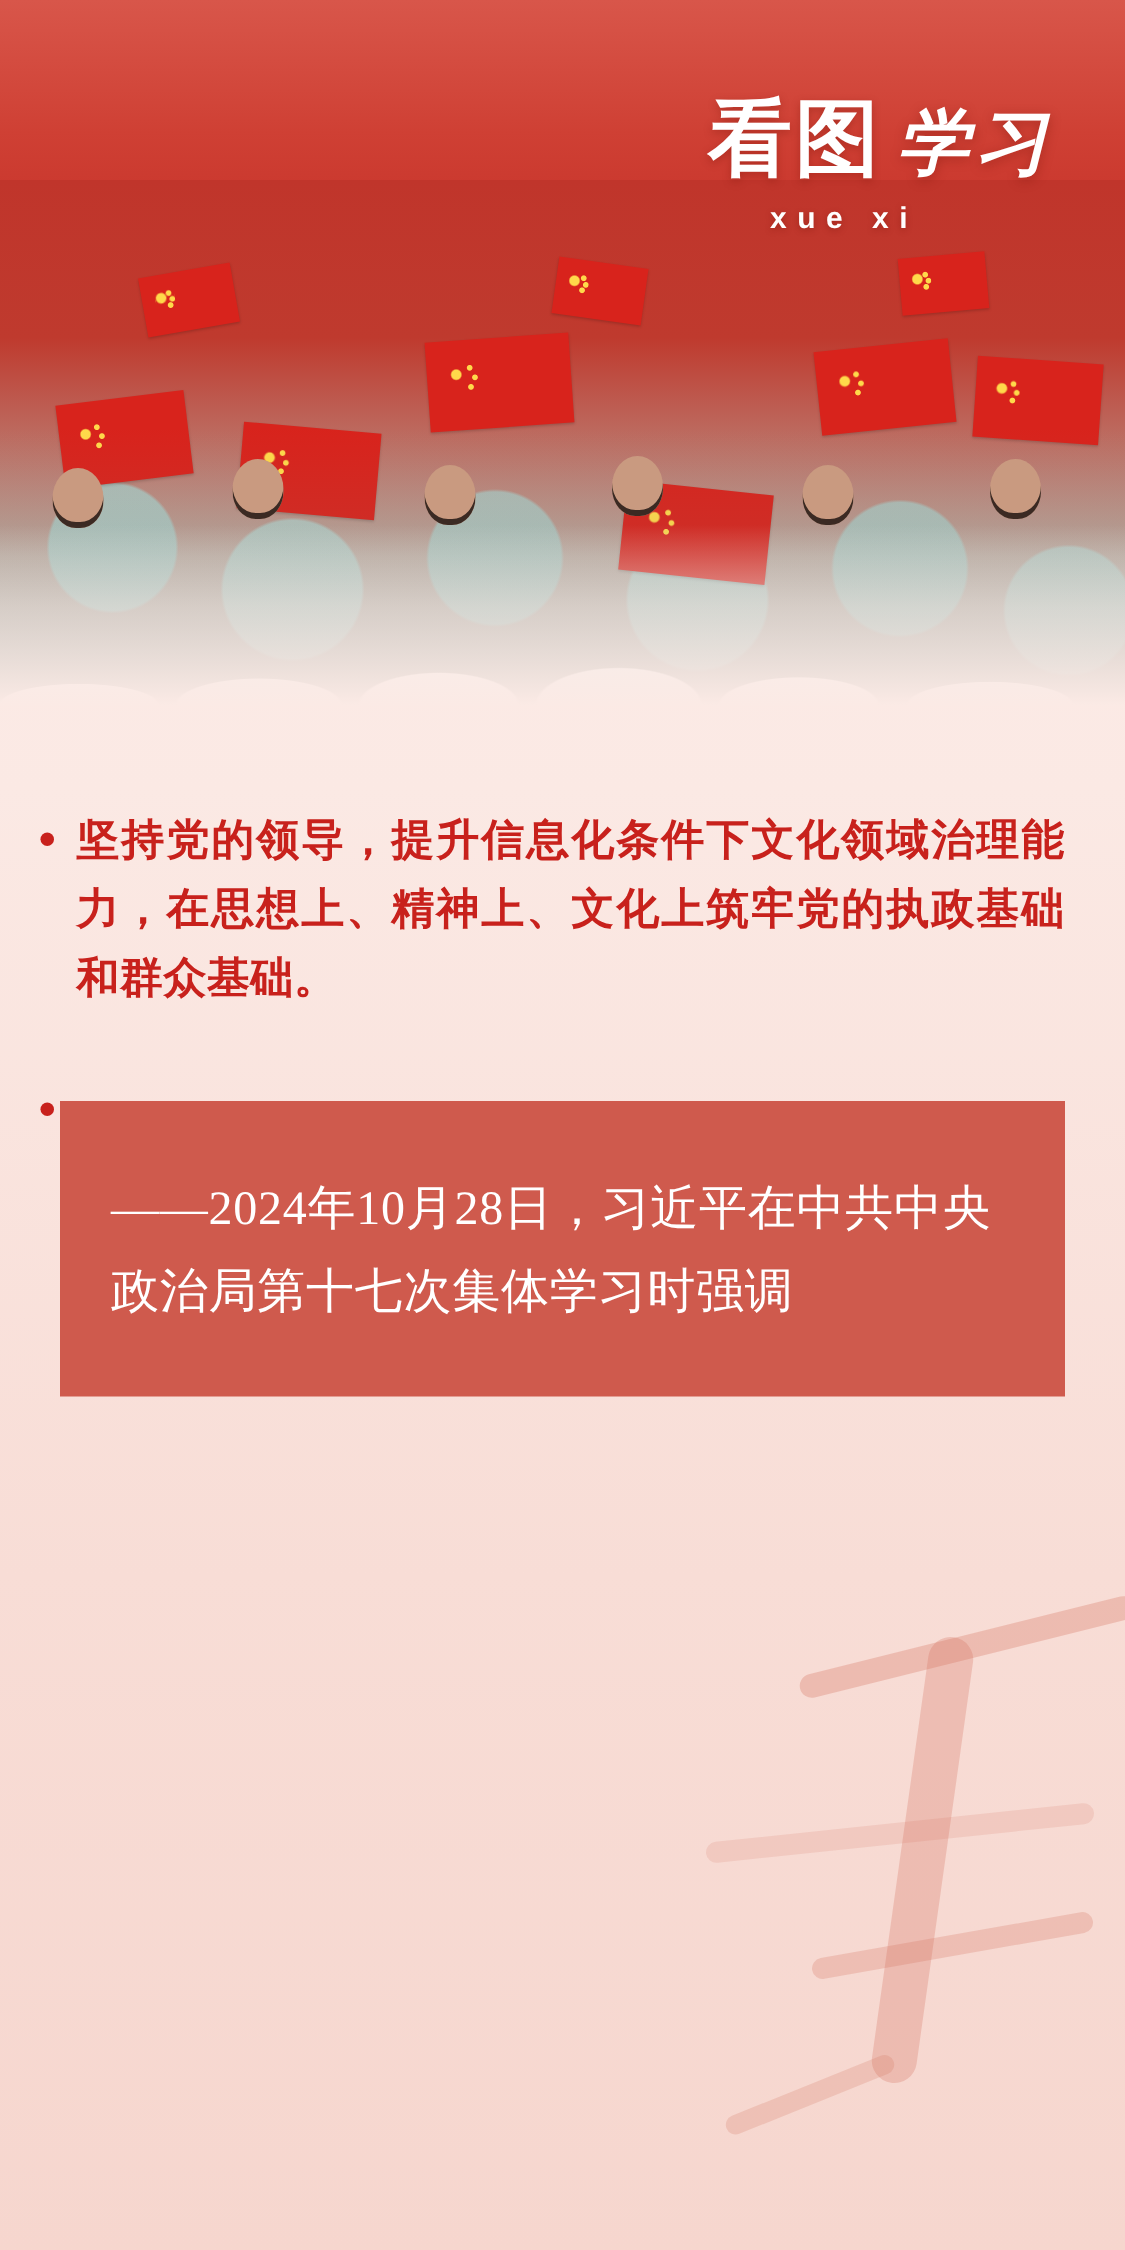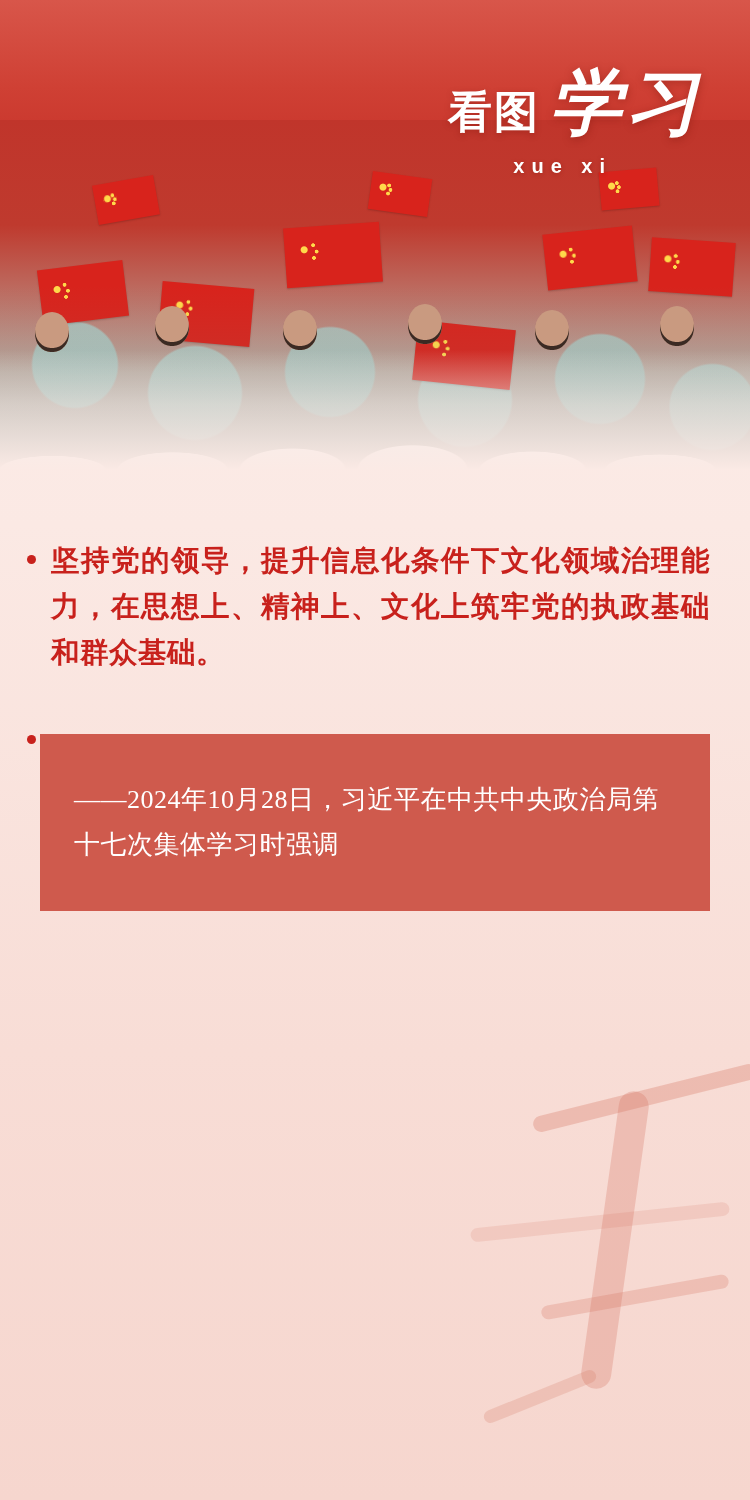--- a/index.html
+++ b/index.html
@@ -137,27 +137,27 @@
     color: #ffffff;
     z-index: 5;
   }
   .logo-row {
     display: flex;
     align-items: baseline;
     justify-content: flex-end;
     gap: 10px;
   }
   .logo-kan {
-    font-size: 44px;
+    font-size: 56px;
     font-weight: 700;
     letter-spacing: 2px;
     text-shadow: 0 2px 6px rgba(120,20,10,0.35);
   }
   .logo-xue {
-    font-size: 72px;
+    font-size: 48px;
     font-weight: 700;
     font-style: italic;
     letter-spacing: 4px;
     text-shadow: 0 2px 8px rgba(120,20,10,0.4);
     font-family: Liberation Mono, monospace;
   }
   .logo-pinyin {
     margin-top: 4px;
     font-family: "Liberation Sans", sans-serif;
     font-size: 20px;
@@ -201,21 +201,21 @@
   }
 
   
   .source-box {
     position: relative;
     z-index: 3;
     margin: 58px 40px 0 40px;
     background: #cf5a4d;
     padding: 44px 34px 44px 34px;
     color: #ffffff;
-    font-size: 26px;
+    font-size: 32px;
     line-height: 1.7;
     letter-spacing: 0.5px;
   }
 
   
   .footer {
     position: relative;
     z-index: 3;
     text-align: center;
     margin-top: 62px;

